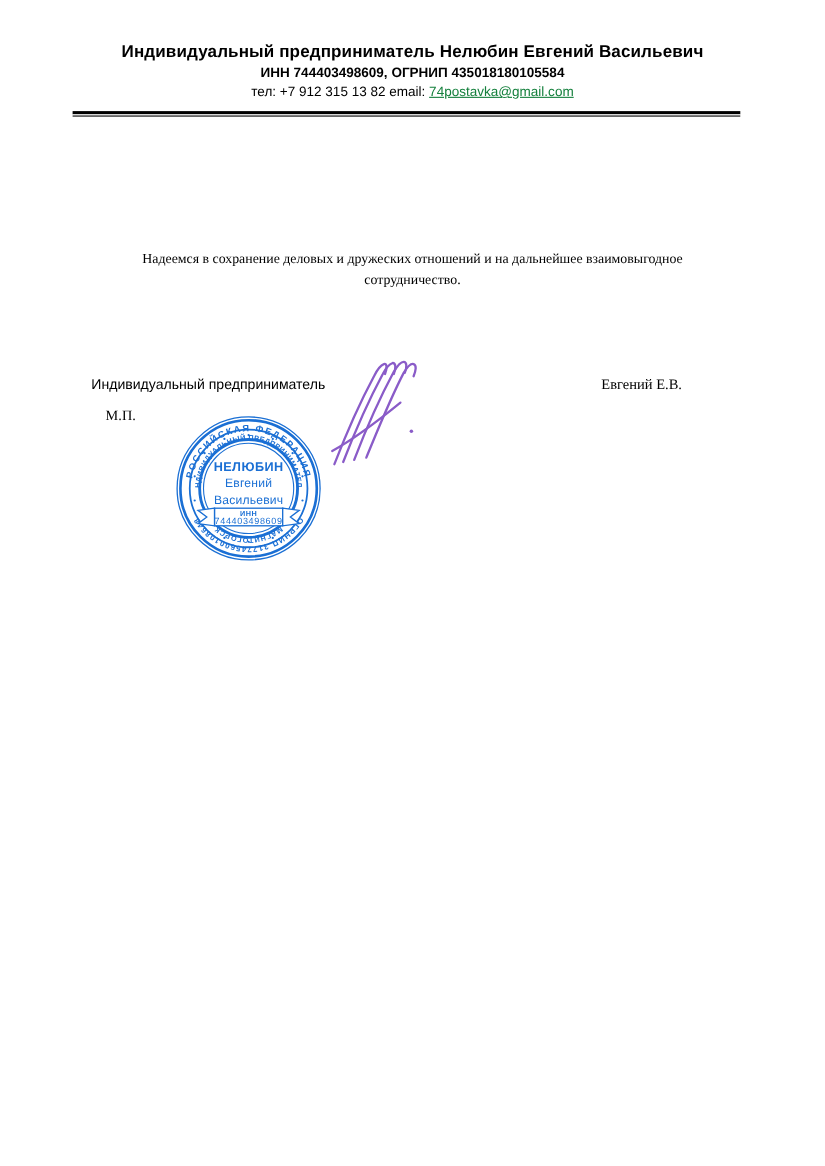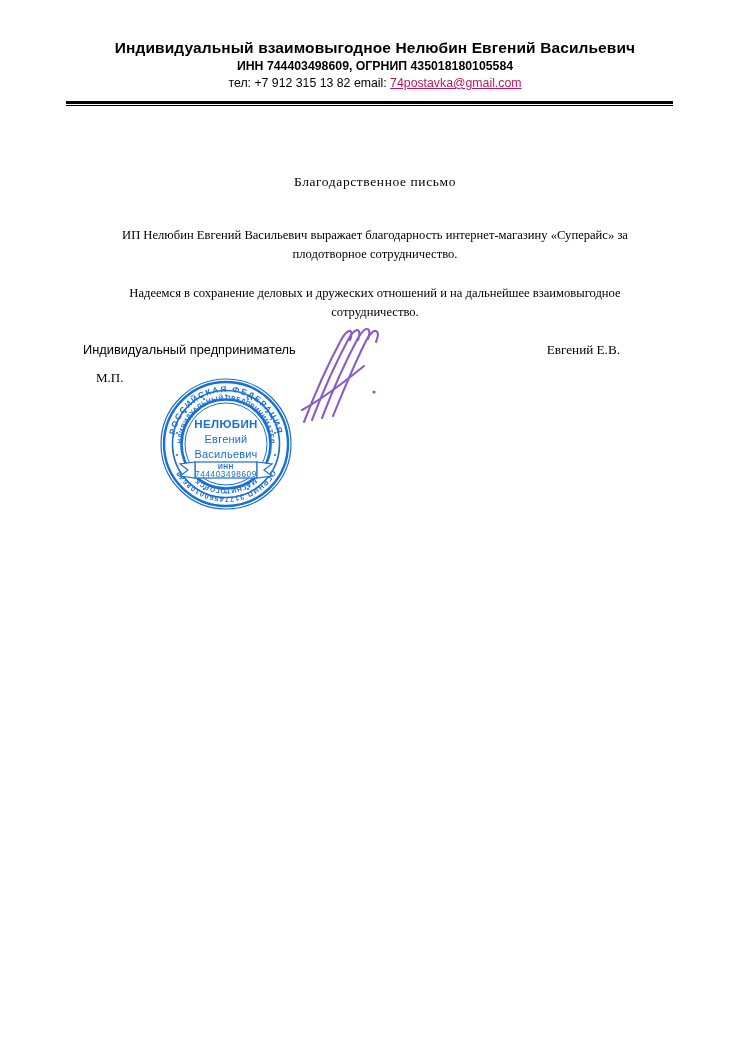--- a/index.html
+++ b/index.html
@@ -48,21 +48,21 @@
     font-size: 12.3px;
     line-height: 17px;
     margin-top: 0px;
   }
   .lh-contacts {
     font-size: 12.3px;
     line-height: 17px;
     margin-top: 0px;
   }
   .lh-email-link {
-    color: #be185d;
+    color: #15803d;
     text-decoration: underline;
   }
 
   
   .header-rule {
     position: absolute;
     left: 66px;
     width: 607px;
     top: 101px;
   }
@@ -159,37 +159,35 @@
     height: 136px;
   }
   .stamp svg { display: block; }
 </style>
 </head>
 <body>
 
 <div class="page">
 
   <div class="letterhead">
-    <div class="lh-name">Индивидуальный взаимовыгодное Нелюбин Евгений Васильевич</div>
+    <div class="lh-name">Индивидуальный предприниматель Нелюбин Евгений Васильевич</div>
     <div class="lh-inn">ИНН 744403498609, ОГРНИП 435018180105584</div>
     <div class="lh-contacts">
       <span>тел: +7 912 315 13 82  email: </span><a class="lh-email-link" href="#">74postavka@gmail.com</a>
     </div>
   </div>
 
   <div class="header-rule">
     <div class="rule-thick"></div>
     <div class="rule-gap"></div>
     <div class="rule-thin"></div>
   </div>
 
-  <div class="doc-title">Благодарственное письмо</div>
 
   <div class="body-block">
-    <p>ИП Нелюбин Евгений Васильевич выражает благодарность интернет-магазину «Суперайс» за плодотворное сотрудничество.</p>
     <p>Надеемся в сохранение деловых и дружеских отношений и на дальнейшее взаимовыгодное сотрудничество.</p>
   </div>
 
   <div class="sig-row">
     <span class="sig-role">Индивидуальный предприниматель</span>
     <span class="sig-name">Евгений Е.В.</span>
   </div>
 
   <div class="seal-label">М.П.</div>
 

